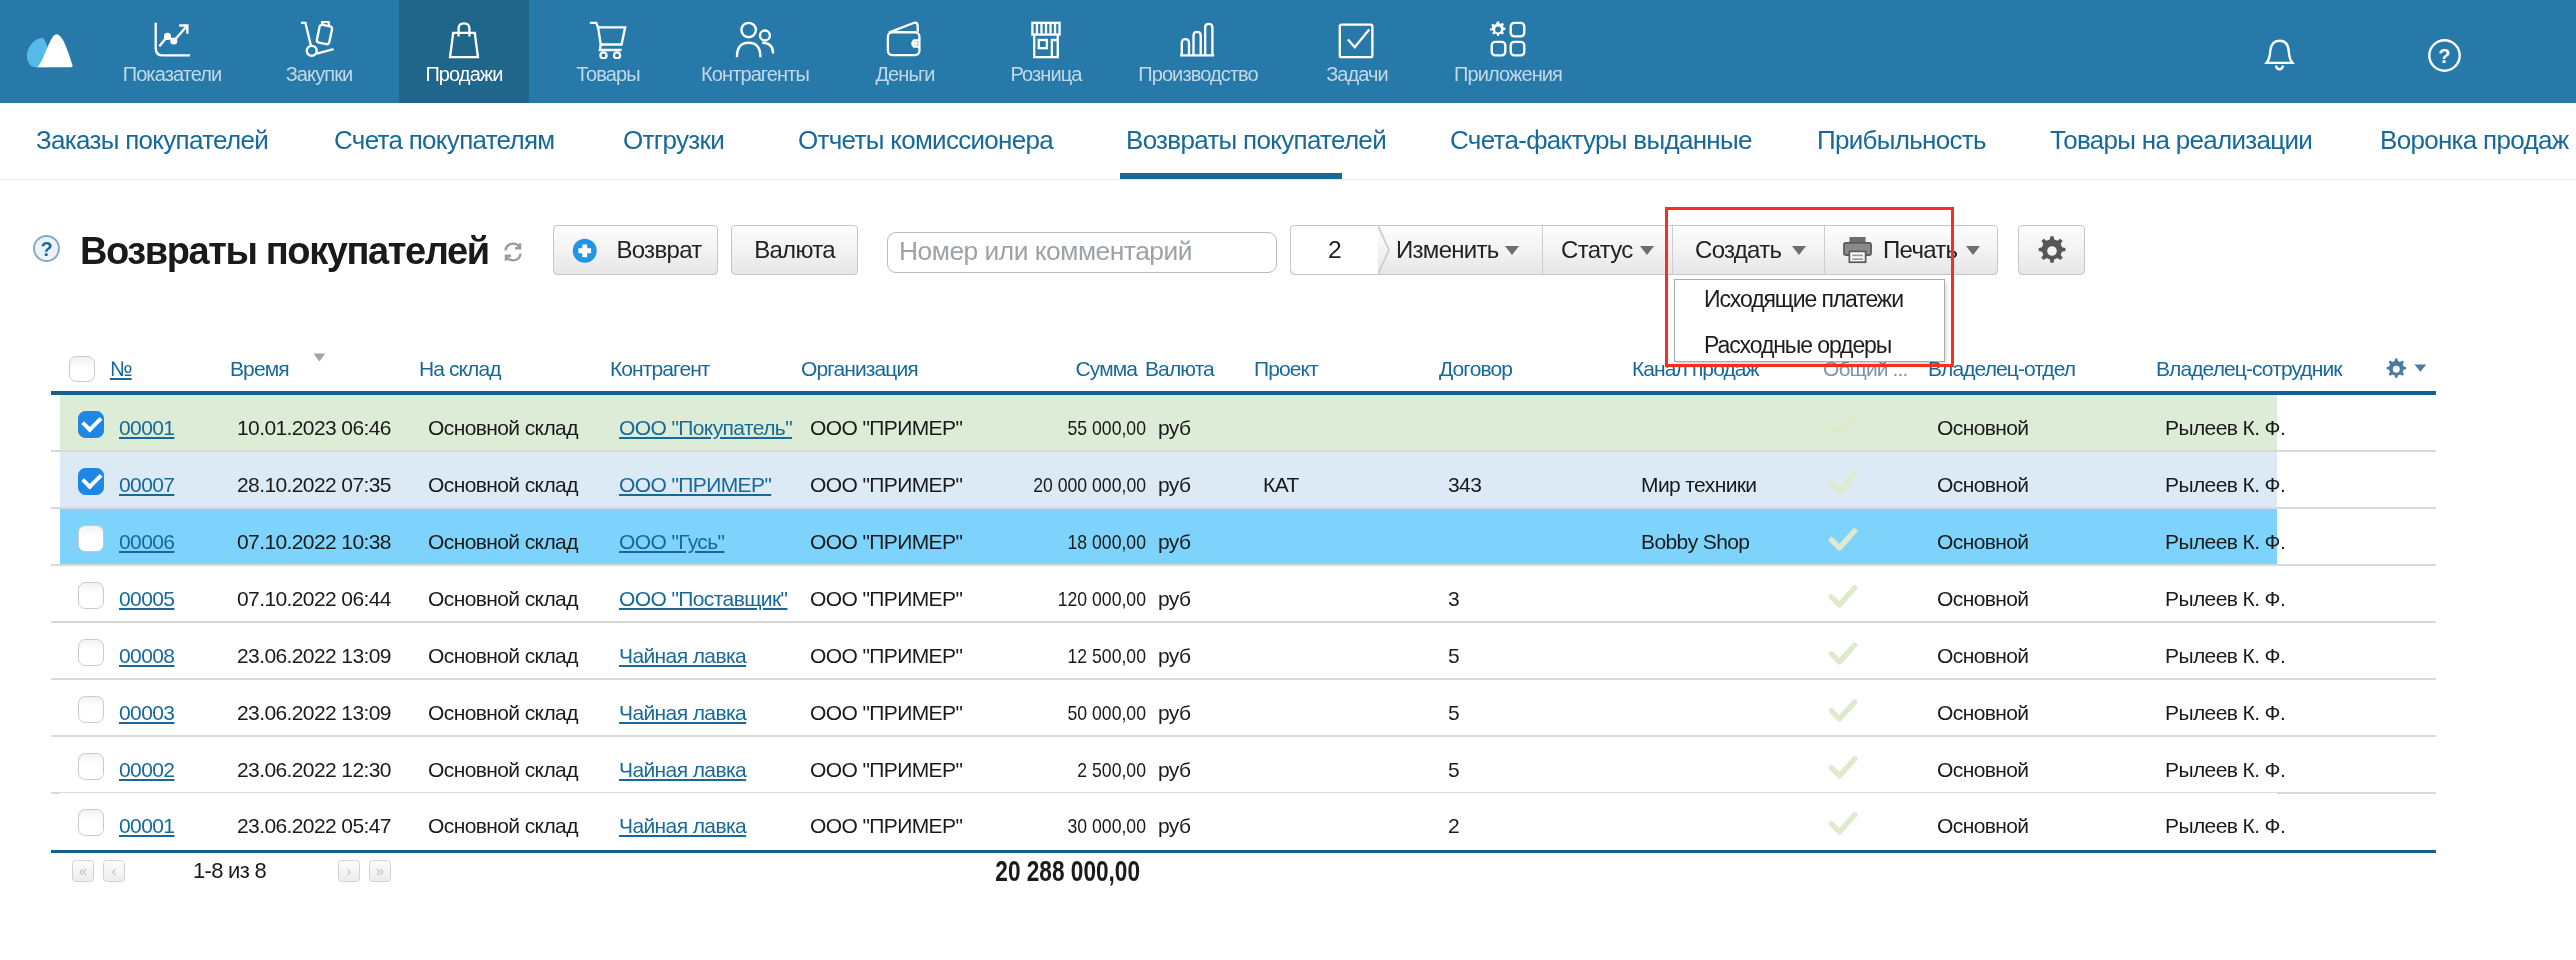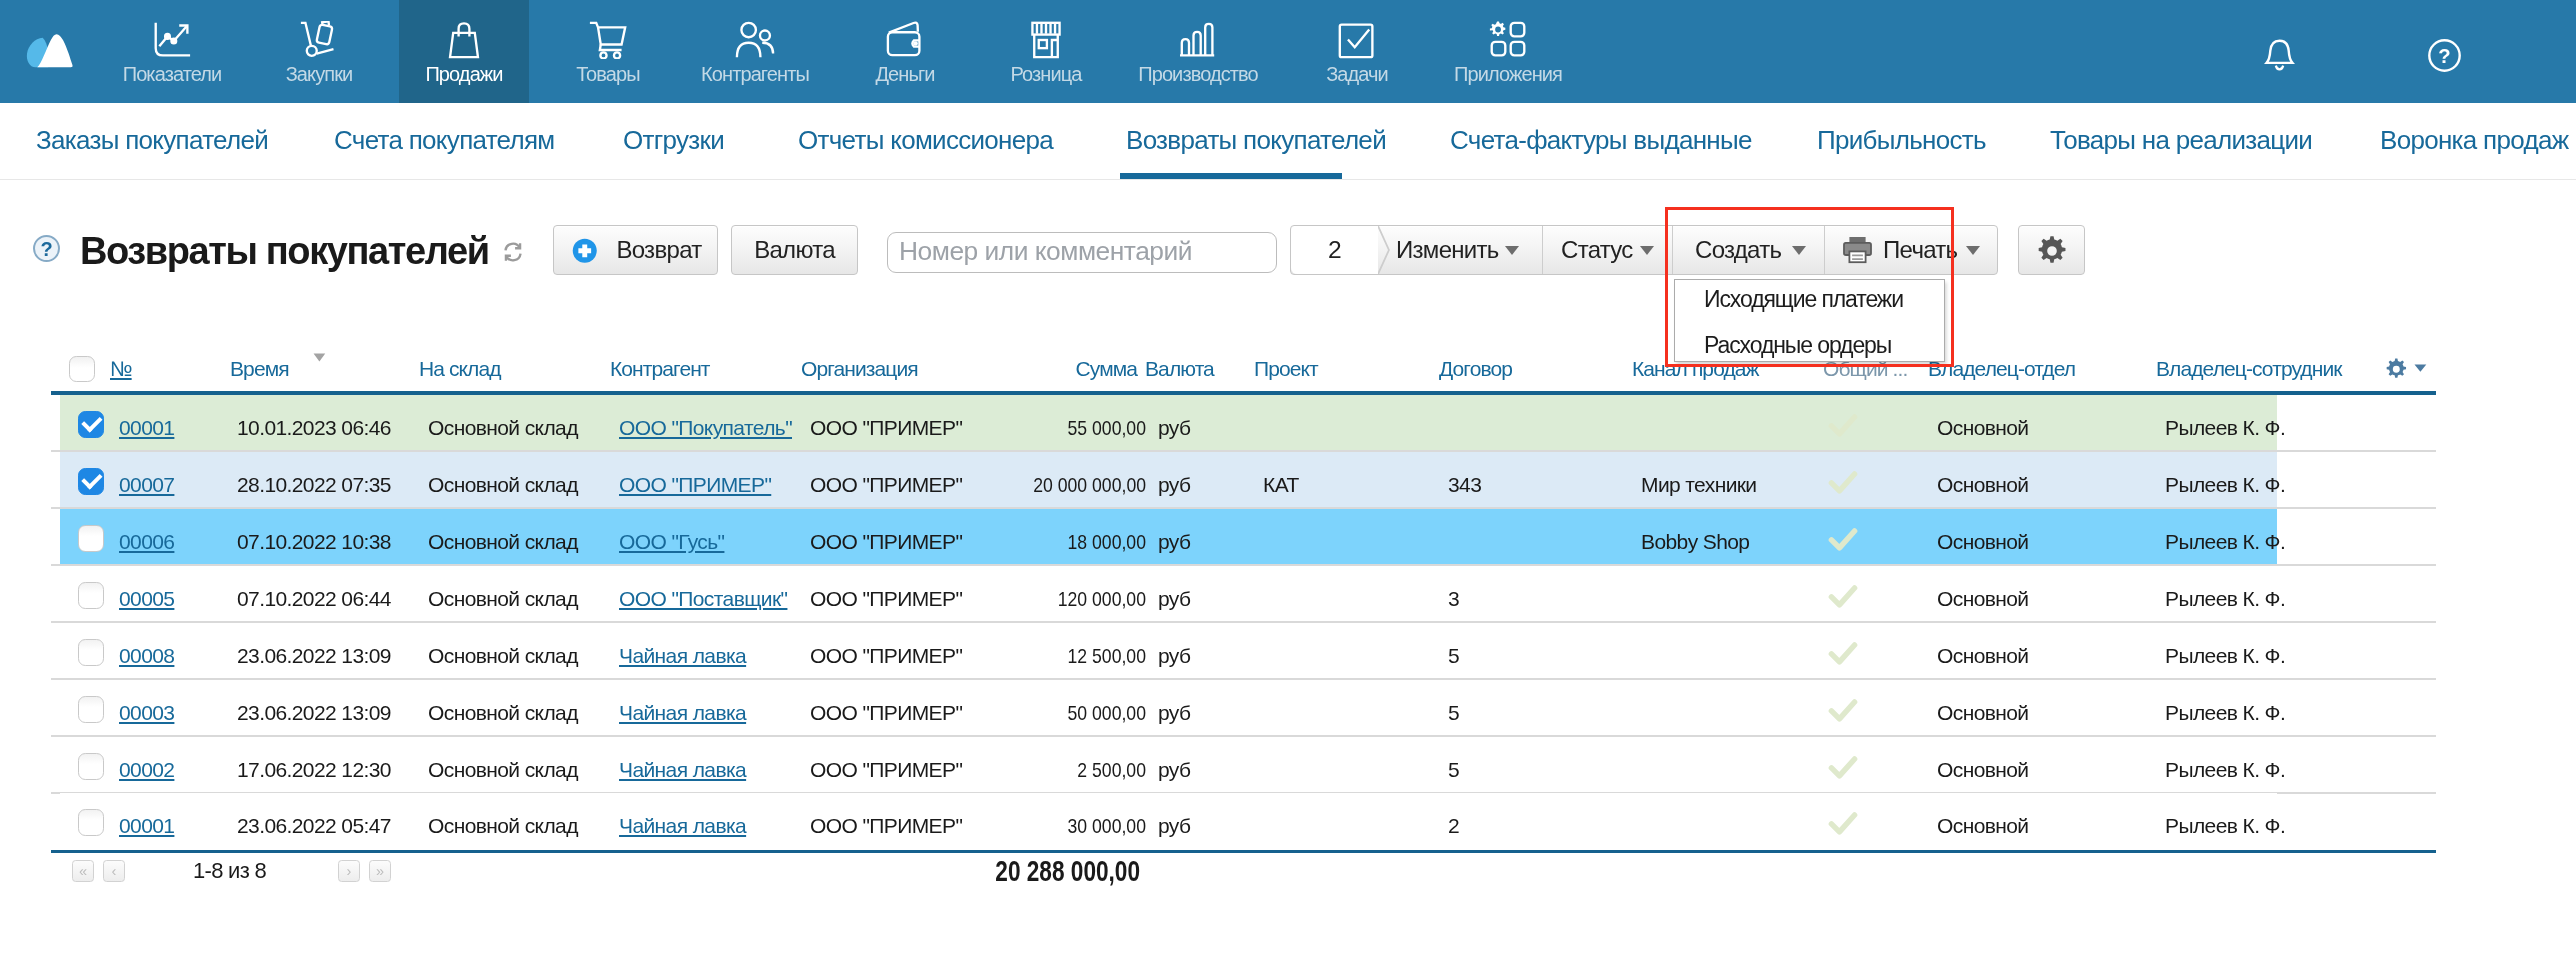--- a/index.html
+++ b/index.html
@@ -354,21 +354,21 @@
       <svg class="palecheck" viewBox="0 0 36 36" fill="none">
         <path d="M5 19 L14 28 L31 9" stroke="#dfe9cc" stroke-width="6.2" stroke-linecap="round" stroke-linejoin="round"></path>
       </svg>
       <div class="cell" style="left:1877px">Основной</div>
       <div class="cell" style="left:2105px">Рылеев К. Ф.</div>
     </div>
 <div class="rsep" style="top:735px"></div>
 <div class="row" style="top:737px;height:55px;background:#fff">
       <div class="cbx"></div>
       <div class="cell link" style="left:59px">00002</div>
-      <div class="cell" style="left:177px">17.06.2022 12:30</div>
+      <div class="cell" style="left:177px">23.06.2022 12:30</div>
       <div class="cell" style="left:368px">Основной склад</div>
       <div class="cell link" style="left:559px">Чайная лавка</div>
       <div class="cell" style="left:750px">ООО "ПРИМЕР"</div>
       <div class="cell sum" style="left:866px;width:220px;text-align:right">2 500,00</div>
       <div class="cell" style="left:1098px">руб</div>
       <div class="cell" style="left:1388px">5</div>
       <svg class="palecheck" viewBox="0 0 36 36" fill="none">
         <path d="M5 19 L14 28 L31 9" stroke="#dfe9cc" stroke-width="6.2" stroke-linecap="round" stroke-linejoin="round"></path>
       </svg>
       <div class="cell" style="left:1877px">Основной</div>

